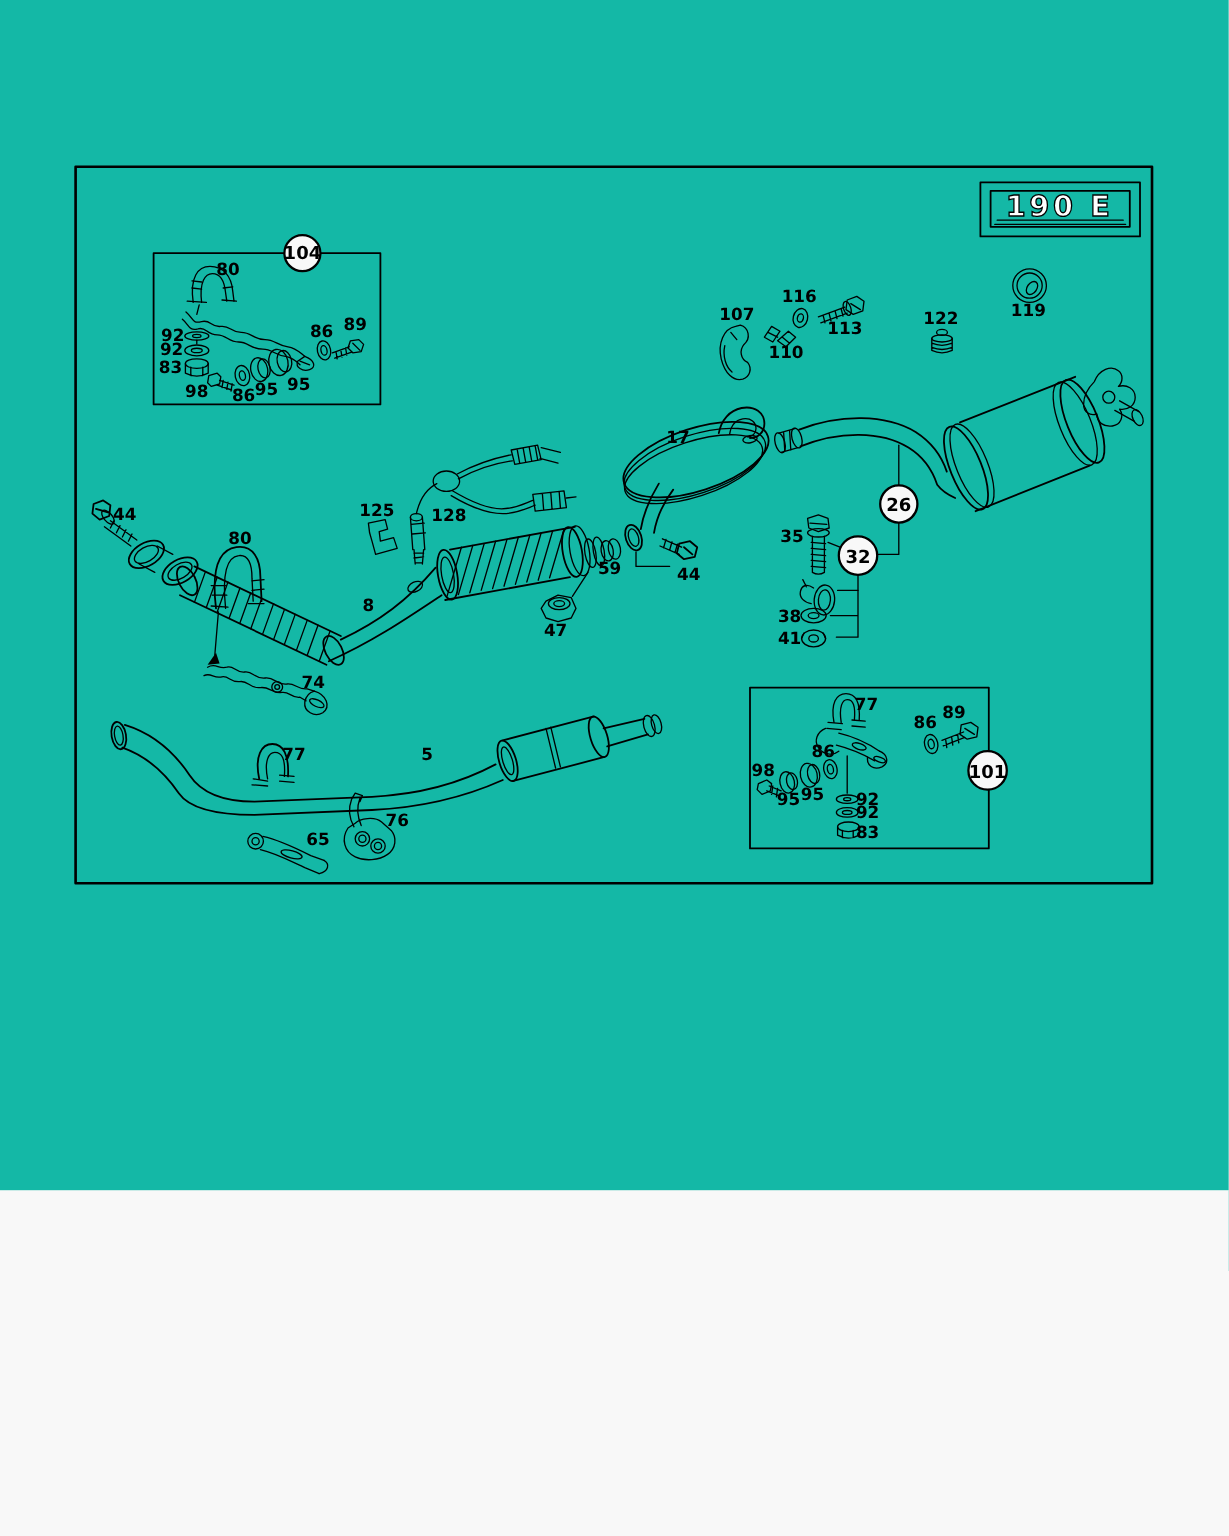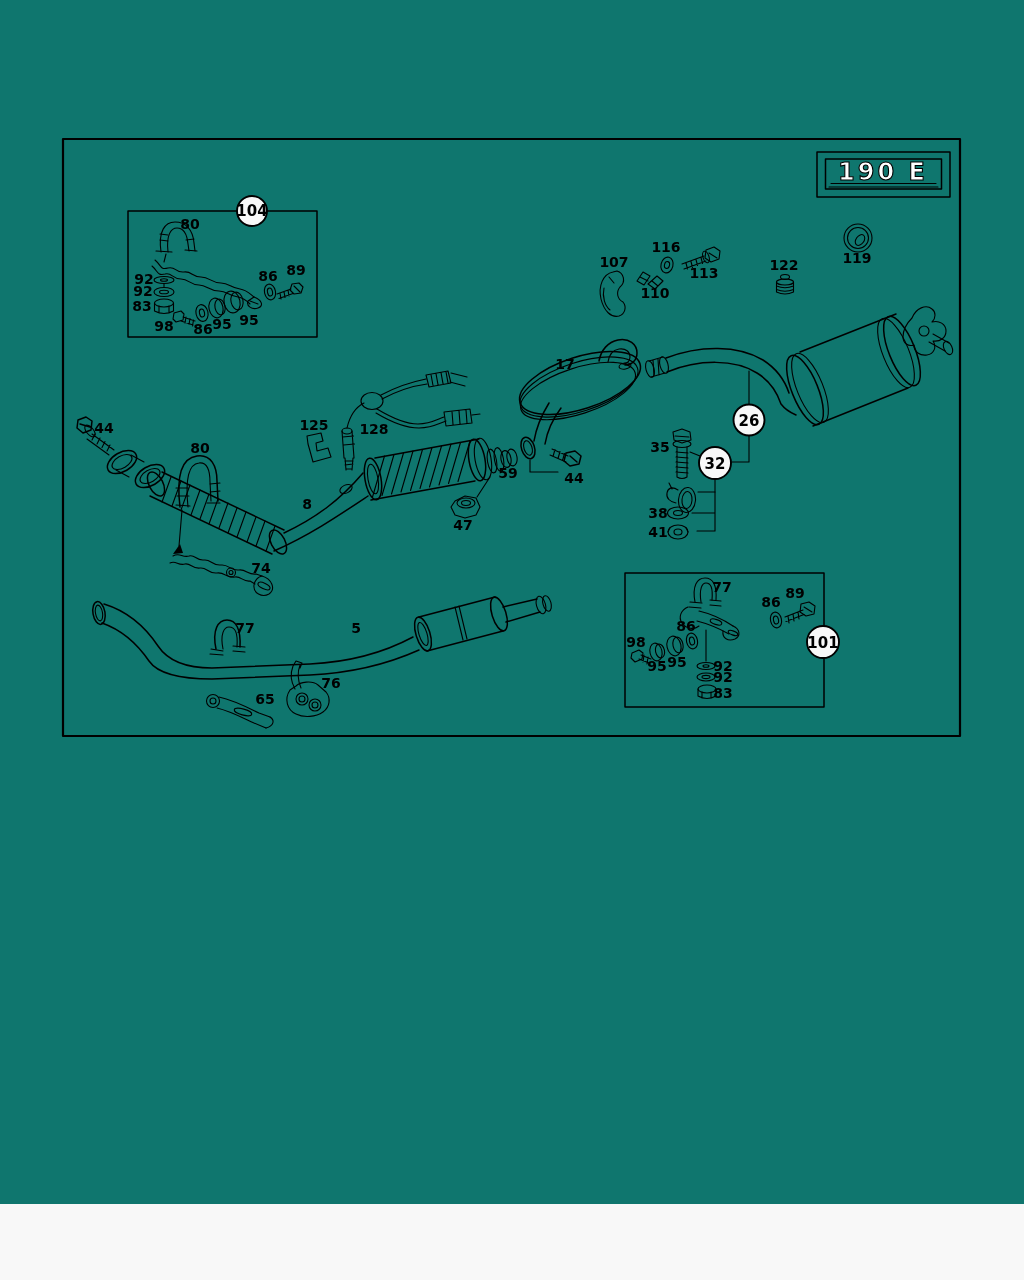--- a/index.html
+++ b/index.html
@@ -1,16 +1,16 @@
 <!DOCTYPE html>
 <html><head>
 <meta charset="utf-8">
 <style>
   html,body{margin:0;padding:0;background:#f8f8f8;}
-  #page{position:relative;width:1024px;height:1204px;background:#0f766e;overflow:hidden;
+  #page{position:relative;width:1024px;height:992px;background:#14b8a6;overflow:hidden;
         font-family:"DejaVu Sans", sans-serif;}
   #drawing{position:absolute;left:0;top:0;}
   .ln{stroke:#000;fill:none;stroke-width:1.5;stroke-linecap:round;stroke-linejoin:round;}
   .thin{stroke-width:1.1;}
   .thick{stroke-width:2.2;}
   .lbl{fill:#000;stroke:none;font:bold 14px "DejaVu Sans",sans-serif;text-anchor:middle;}
   .lbl-big{fill:#000;stroke:none;font:bold 15px "DejaVu Sans",sans-serif;text-anchor:middle;}
   .callout{fill:#f8f8f8;stroke:#000;stroke-width:1.9;}
   .badge-txt{font:bold 24px "DejaVu Sans",sans-serif;letter-spacing:3px;fill:#ffffff;
              stroke:#000;stroke-width:1.1;text-anchor:middle;}

